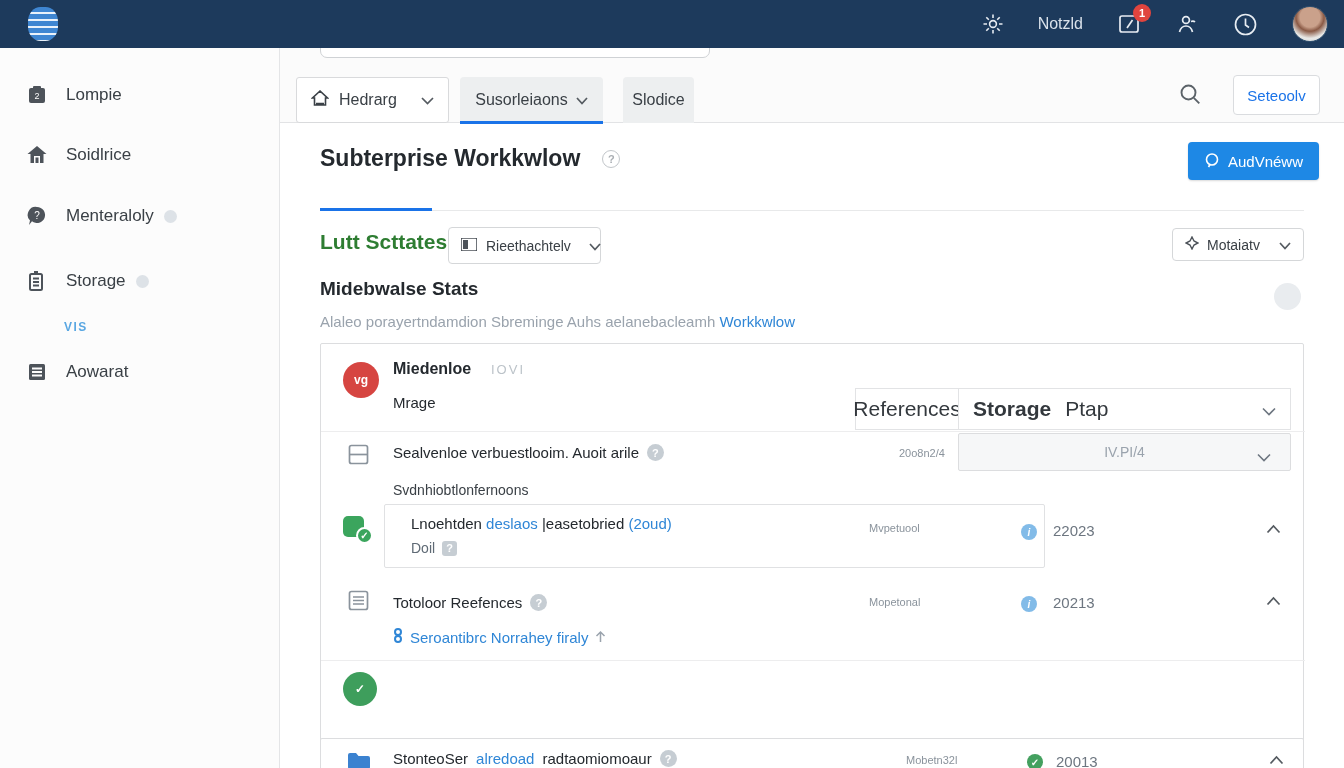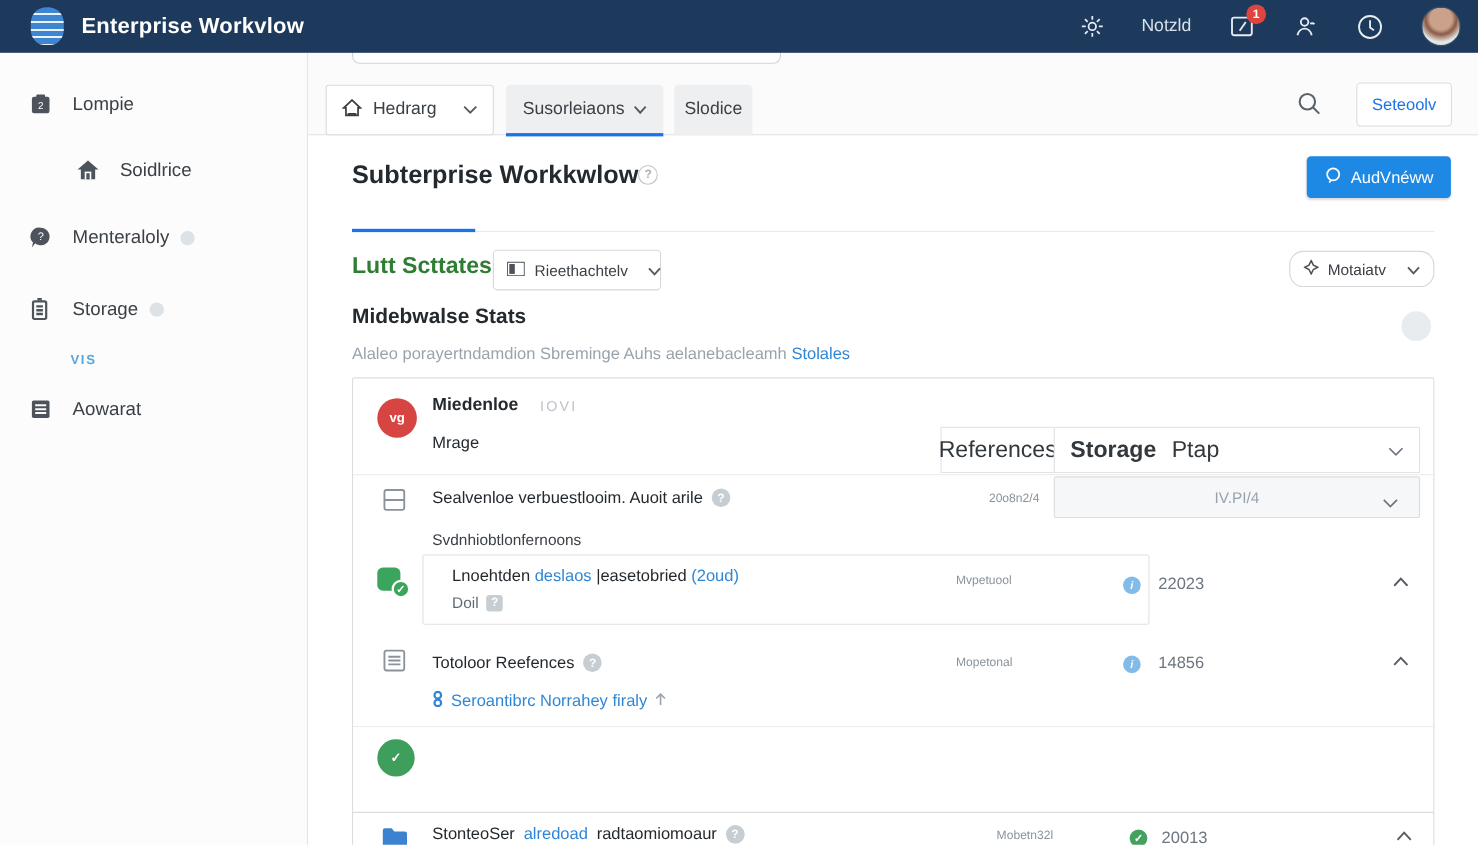--- a/index.html
+++ b/index.html
@@ -48,21 +48,21 @@
                border:1px solid #d9dadc; border-radius:3px; padding:0 14px; gap:10px; }
   .tab-gray { top:29px; height:46px; background:#edeff0; border-radius:4px 4px 0 0;
               justify-content:center; gap:8px; }
   .tab-active-bar { position:absolute; left:0; bottom:-1px; width:100%; height:3px; background:#1a73e8; }
   .btn-outline { position:absolute; left:953px; top:27px; width:87px; height:40px; background:#fff;
                  border:1px solid #dadcdf; border-radius:4px; color:#1a73e8; font-size:15px;
                  display:flex; align-items:center; justify-content:center; cursor:pointer; }
 
   
   .page-title { left:320px; top:145px; font-size:23px; font-weight:bold; color:#24292e;
-                display:flex; align-items:center; gap:0; }
+                display:flex; align-items:center; gap:22px; }
   .help-circle { width:18px; height:18px; border:1px solid #c2c6ca; border-radius:50%;
                  color:#a9aeb3; font-size:11px; font-weight:bold; display:flex;
                  align-items:center; justify-content:center; cursor:pointer; }
   .btn-primary { left:1188px; top:142px; width:131px; height:38px; background:#1e88e5; border-radius:4px;
                  color:#fff; font-size:15px; display:flex; align-items:center; justify-content:center;
                  gap:8px; cursor:pointer; box-shadow:0 1px 2px rgba(0,0,0,.15); }
 
   .divider { left:320px; top:210px; width:984px; height:1px; background:#e8e9ea; }
   .blueseg { left:320px; top:208px; width:112px; height:3px; background:#1a73e8; }
 
@@ -115,21 +115,20 @@
 </style>
 </head>
 <body>
 
 <div id="app">
 
   <div class="abs search-ghost"></div>
 
   <div class="abs navbar">
     <div class="logo"></div>
-    <div class="nav-title">Enterprise Workvlow</div>
     <div class="nav-right">
       <div class="nav-ic">
         <svg width="22" height="22" viewBox="0 0 22 22">
             <g stroke="#e7ecf2" stroke-width="1.6" fill="none">
           <circle cx="11" cy="11" r="3.4"></circle>
           <path d="M11 1.5v3.5M11 17v3.5M1.5 11H5M17 11h3.5M4.3 4.3l2.5 2.5M15.2 15.2l2.5 2.5M17.7 4.3l-2.5 2.5M6.8 15.2l-2.5 2.5"></path>
         </g>
           </svg>
       </div>
       <div class="nav-label">Notzld</div>
@@ -169,21 +168,21 @@
         <svg width="22" height="22" viewBox="0 0 22 22">
             <g fill="#4d535a">
               <rect x="3" y="4" width="16" height="15" rx="2"></rect>
               <rect x="7" y="2" width="8" height="4" rx="1"></rect>
               <text x="11" y="15" font-size="9" fill="#fcfcfc" text-anchor="middle">2</text>
             </g>
           </svg>
       </span>
       <span class="side-label">Lompie</span>
     </div>
-    <div class="side-item" style="top:87px;padding-left:43px;">
+    <div class="side-item" style="top:87px;">
       <span class="side-ic">
         <svg width="22" height="22" viewBox="0 0 22 22">
             <g fill="#4d535a">
               <path d="M11 2L1.5 10h3v9h13v-9h3z"></path>
               <rect x="8" y="12" width="6" height="7" fill="#fcfcfc"></rect>
               <rect x="9.5" y="13.5" width="3" height="5.5" fill="#4d535a"></rect>
             </g>
           </svg>
       </span>
       <span class="side-label">Soidlrice</span>
@@ -243,21 +242,21 @@
     </div>
     <div class="tab-box tab-gray" style="left:180px; width:143px;">
       <span>Susorleiaons</span>
       <span>
         <svg width="12" height="8" viewBox="0 0 12 8">
             <path d="M1 1l5 5.5L11 1" fill="none" stroke="#555b61" stroke-width="1.7"></path>
           </svg>
       </span>
       <span class="tab-active-bar"></span>
     </div>
-    <div class="tab-box tab-gray" style="left:333px; width:71px;">
+    <div class="tab-box tab-gray" style="left:343px; width:71px;">
       <span>Slodice</span>
     </div>
     <div class="abs" style="left:898px; top:34px; cursor:pointer;">
       <svg width="25" height="25" viewBox="0 0 25 25">
           <g fill="none" stroke="#5b6268" stroke-width="1.9">
             <circle cx="10.5" cy="10.5" r="7"></circle>
             <path d="M15.8 15.8l5.5 5.5"></path>
           </g>
         </svg>
     </div>
@@ -294,39 +293,39 @@
         </svg>
     </span>
     <span>Rieethachtelv</span>
     <span style="flex:1"></span>
     <span>
       <svg width="12" height="8" viewBox="0 0 12 8">
           <path d="M1 1l5 5.5L11 1" fill="none" stroke="#555b61" stroke-width="1.7"></path>
         </svg>
     </span>
   </div>
-  <div class="drop" style="left:1172px; top:228px; width:132px; height:33px; padding:0 12px; gap:8px;border-radius:13px;">
+  <div class="drop" style="left:1172px; top:228px; width:132px; height:33px; padding:0 12px; gap:8px;">
     <span>
       <svg width="14" height="14" viewBox="0 0 14 14">
           <path d="M7 1l2 4 4 2-4 2-2 4-2-4-4-2 4-2z" fill="none" stroke="#4d535a" stroke-width="1.4"></path>
         </svg>
     </span>
     <span>Motaiatv</span>
     <span style="flex:1"></span>
     <span>
       <svg width="12" height="8" viewBox="0 0 12 8">
           <path d="M1 1l5 5.5L11 1" fill="none" stroke="#555b61" stroke-width="1.7"></path>
         </svg>
     </span>
   </div>
 
   <div class="abs stats-title nowrap">Midebwalse Stats</div>
   <div class="abs stats-desc nowrap">
     <span>Alaleo porayertndamdion Sbreminge Auhs aelanebacleamh</span>
-    <span class="link">Stolales</span>
+    <span class="link">Workkwlow</span>
   </div>
   <div class="abs float-circle"></div>
 
   <div class="card" style="top:343px; height:398px;">
     <div class="red-badge">vg</div>
     <div class="svc-name nowrap">Miedenloe</div>
     <div class="svc-tag nowrap">IOVI</div>
     <div class="svc-sub nowrap">Mrage</div>
 
     <div class="hdr-cell" style="left:534px; width:104px; justify-content:center;">References</div>
@@ -414,21 +413,21 @@
       </span>
       <span>Seroantibrc Norrahey firaly</span>
       <span>
         <svg width="11" height="13" viewBox="0 0 11 13">
             <path d="M5.5 12V2M1.5 6l4-4 4 4" fill="none" stroke="#9aa3ad" stroke-width="1.5"></path>
           </svg>
       </span>
     </div>
     <div class="abs status nowrap" style="left:548px; top:252px;">Mopetonal</div>
     <div class="abs ibadge" style="left:700px; top:252px;">i</div>
-    <div class="abs val nowrap" style="left:732px; top:250px;">14856</div>
+    <div class="abs val nowrap" style="left:732px; top:250px;">20213</div>
     <div class="abs chev-up" style="left:945px; top:252px;">
       <svg width="15" height="10" viewBox="0 0 15 10">
           <path d="M1.5 8.5L7.5 2l6 6.5" fill="none" stroke="#555b61" stroke-width="1.7"></path>
         </svg>
     </div>
 
     <div class="sep" style="top:316px;"></div>
 
     <div class="abs green-circle" style="left:22px; top:328px;">✓</div>
   </div>

